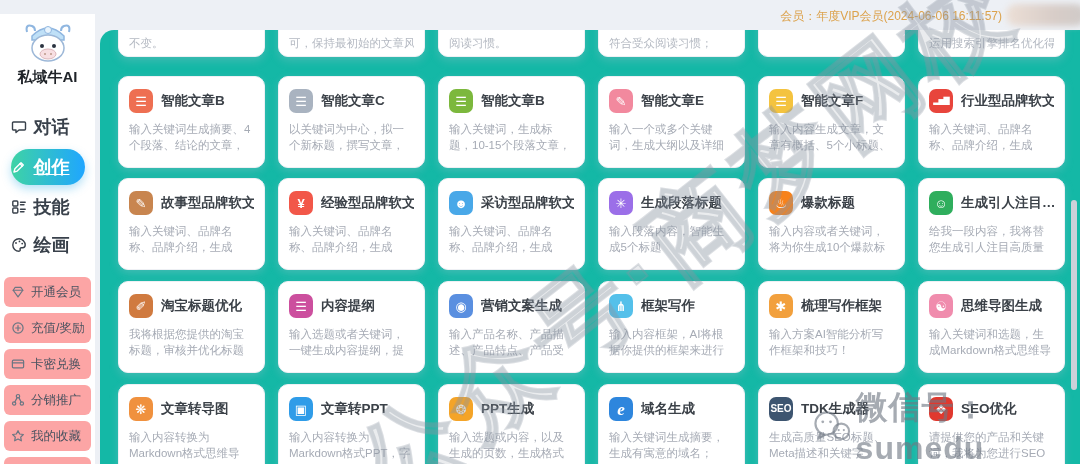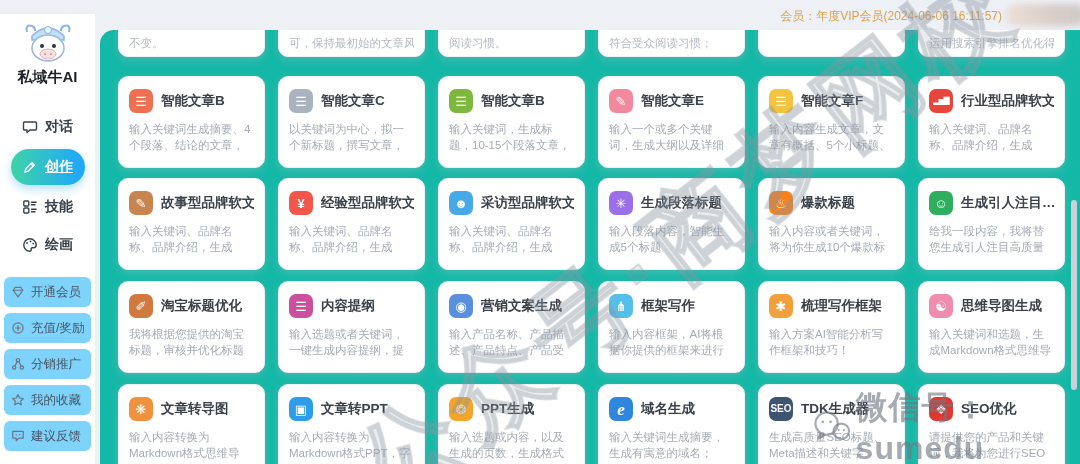--- a/index.html
+++ b/index.html
@@ -5,27 +5,27 @@
   html,body{margin:0;padding:0;}
   body{
     width:1080px;height:464px;position:relative;overflow:hidden;
     background:#edf0f5;font-family:"Liberation Sans","DejaVu Sans",sans-serif;
     -webkit-font-smoothing:antialiased;
   }
   
   .sidebar{position:absolute;left:0;top:14px;width:95px;height:464px;background:#fff;z-index:6;text-align:center;}
   .logo{width:58px;height:46px;margin:6px auto 0;display:block;}
   .app-name{font-size:15px;font-weight:bold;color:#1f2328;margin:2px 0 24px;}
-  .nav-item{width:74px;height:32px;margin:6px auto;display:flex;align-items:center;justify-content:center;gap:7px;
-    font-size:14px;font-weight:600;color:#39414b;border-radius:18px;cursor:pointer;}
+  .nav-item{width:74px;height:32px;margin:6px auto;display:flex;align-items:center;gap:7px;
+    font-size:18px;font-weight:600;color:#39414b;border-radius:18px;cursor:pointer;}
   .nav-item .ic{display:flex;width:16px;height:16px;color:#39414b;}
   .nav-item.active{background:linear-gradient(90deg,#3ed3a5,#1fa6ff);color:#fff;height:36px;box-shadow:0 4px 10px rgba(40,170,230,.35);text-decoration:underline;}
   .nav-item.active .ic{color:#fff;}
   .actions{margin-top:16px;}
-  .action-item{width:87px;height:30px;margin:0 auto 6px;background:#7dd3fc;border-radius:6px;display:flex;align-items:center;
+  .action-item{width:87px;height:30px;margin:0 auto 6px;background:#fca5a5;border-radius:6px;display:flex;align-items:center;
     gap:6px;padding-left:7px;box-sizing:border-box;font-size:12.5px;color:#4a5360;cursor:pointer;}
   .action-item .ic{display:flex;width:14px;height:14px;color:#6b7683;flex:none;}
   
   .member{position:absolute;top:8px;right:78px;font-size:12px;color:#dca24c;z-index:7;}
   .avatar-blur{position:absolute;top:4px;right:-6px;width:80px;height:22px;border-radius:12px;
     background:linear-gradient(90deg,#ecdfd6,#d8cdc8 60%,#cfcac8);filter:blur(3px);z-index:7;}
   
   .panel{position:absolute;left:100px;top:30px;width:980px;height:434px;background:#14b8a6;border-radius:14px 0 0 0;overflow:hidden;z-index:1;}
   .row{position:absolute;left:18px;display:grid;grid-template-columns:repeat(6,147px);gap:13px;}
   .card{width:147px;height:92px;background:#fff;border:1px solid #eef0f4;border-radius:10px;box-sizing:border-box;
@@ -122,20 +122,29 @@
           <svg width="14" height="14" viewBox="0 0 16 16">
             <circle cx="8" cy="8" r="5.8" fill="none" stroke="currentColor" stroke-width="1.4" stroke-linejoin="round" stroke-linecap="round"></circle>
             <path d="M8 5.2v5.6M5.4 8h5.2" fill="none" stroke="currentColor" stroke-width="1.4" stroke-linejoin="round" stroke-linecap="round"></path>
           </svg>
         </span>
         <span>充值/奖励</span>
       </div>
       <div class="action-item">
         <span class="ic">
           <svg width="14" height="14" viewBox="0 0 16 16">
+            <rect x="1.6" y="3.6" width="12.8" height="8.8" rx="1.2" fill="none" stroke="currentColor" stroke-width="1.4" stroke-linejoin="round" stroke-linecap="round"></rect>
+            <path d="M1.6 6.6h12.8" fill="none" stroke="currentColor" stroke-width="1.4" stroke-linejoin="round" stroke-linecap="round"></path>
+          </svg>
+        </span>
+        <span>卡密兑换</span>
+      </div>
+      <div class="action-item">
+        <span class="ic">
+          <svg width="14" height="14" viewBox="0 0 16 16">
             <circle cx="8" cy="3.6" r="1.9" fill="none" stroke="currentColor" stroke-width="1.4" stroke-linejoin="round" stroke-linecap="round"></circle>
             <circle cx="3.6" cy="12" r="1.9" fill="none" stroke="currentColor" stroke-width="1.4" stroke-linejoin="round" stroke-linecap="round"></circle>
             <circle cx="12.4" cy="12" r="1.9" fill="none" stroke="currentColor" stroke-width="1.4" stroke-linejoin="round" stroke-linecap="round"></circle>
             <path d="M7 5.3 4.4 10.3M9 5.3l2.6 5" fill="none" stroke="currentColor" stroke-width="1.4" stroke-linejoin="round" stroke-linecap="round"></path>
           </svg>
         </span>
         <span>分销推广</span>
       </div>
       <div class="action-item">
         <span class="ic">

